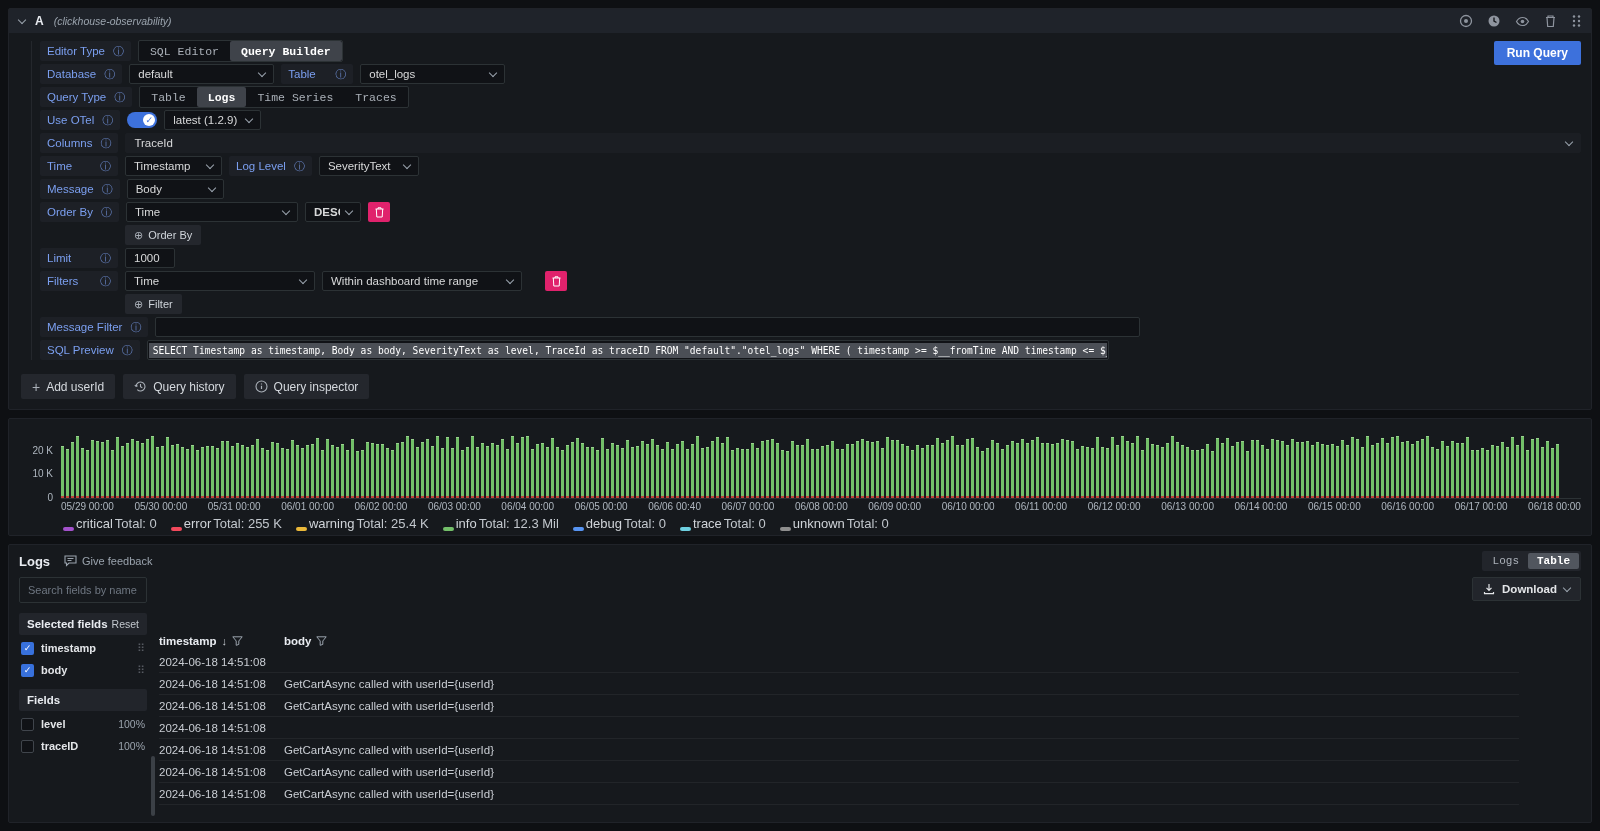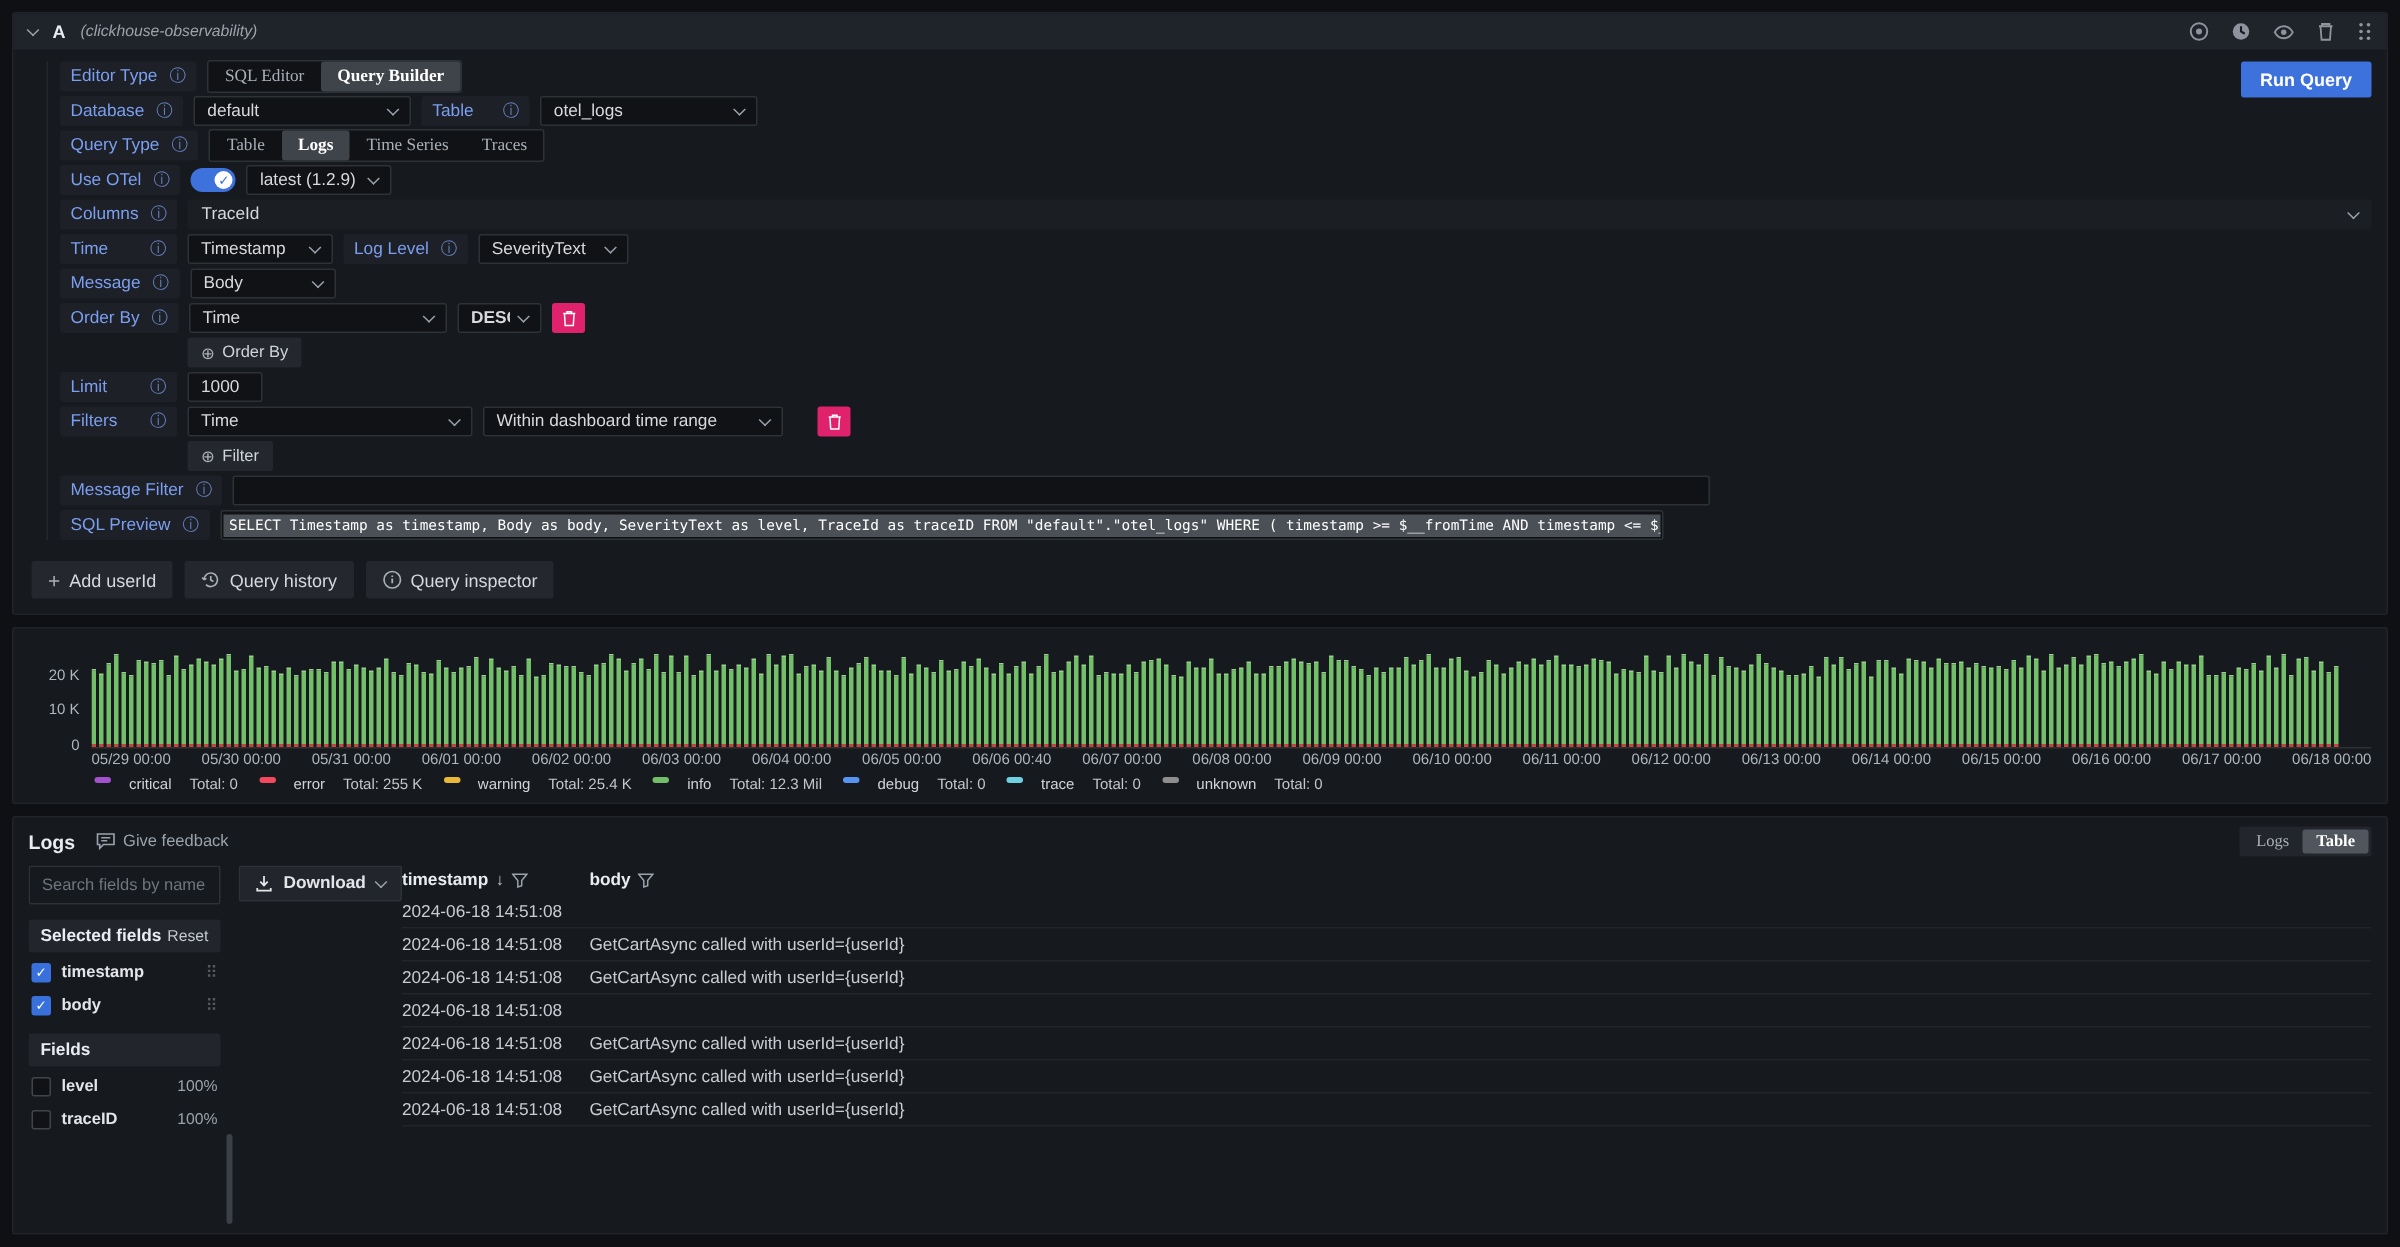--- a/index.html
+++ b/index.html
@@ -25,21 +25,21 @@
   .row { display:flex; align-items:center; gap:7px; margin-bottom:3px; height:20px; }
   .lbl { background:#1d2026; color:#7b9ff0; font-size:11.5px; font-weight:500; height:20px;
     display:flex; align-items:center; justify-content:space-between; gap:8px; padding:0 7px;
     min-width:78px; border-radius:2px; flex:none; }
   .lbl.sm { min-width:72px; }
   .ctl { background:#101216; border:1px solid #2c3235; border-radius:2px; height:20px;
     display:flex; align-items:center; justify-content:space-between; gap:6px; padding:0 8px;
     font-size:11.5px; color:#d8d9da; }
   .ctl .val { white-space:nowrap; overflow:hidden; }
   .seg-group { display:flex; border:1px solid #2c3235; border-radius:2px; background:#101216; height:22px; }
-  .seg { background:transparent; border:none; color:#aab0b8; font-family:Liberation Serif, serif; font-size:11.5px;
+  .seg { background:transparent; border:none; color:#aab0b8; font-family:Liberation Mono, monospace; font-size:11.5px;
     padding:0 11px; height:20px; margin:0; cursor:pointer; border-radius:2px; }
   .seg.active { background:#3f434a; color:#ffffff; font-weight:600; }
   .toggle { width:30px; height:16px; background:#3d71dc; border-radius:9px; position:relative; flex:none; }
   .toggle .knob { position:absolute; right:2px; top:2px; width:12px; height:12px; border-radius:50%;
     background:#fff; color:#3d71dc; font-size:9px; line-height:12px; text-align:center; }
   .trash-btn { width:22px; height:20px; background:#e0226c; border:none; border-radius:2px;
     display:flex; align-items:center; justify-content:center; cursor:pointer; flex:none; }
   .add-btn { height:20px; background:#24272d; border:none; border-radius:2px; color:#cfd4da;
     font-family:inherit; font-size:11px; font-weight:500; display:flex; align-items:center; gap:5px;
     padding:0 9px; cursor:pointer; }
@@ -62,21 +62,21 @@
   .chart { position:relative; margin-top:8px; padding-left:42px; }
   .yaxis { position:absolute; left:0; top:0; width:36px; height:66px; }
   .yaxis span { position:absolute; right:2px; font-size:10px; color:#aeb6bf; }
   .bars { display:flex; align-items:flex-end; height:66px; overflow:hidden; border-bottom:1px solid #2c3235; }
   .bars .bar { width:3px; margin-right:2px; flex:none;
     background:linear-gradient(to top, #c4463a 0, #c4463a 2px, #73bf69 2px);
     border-top:1px solid #98d18d; }
   .xticks { display:flex; justify-content:space-between; margin-top:2px; height:13px; }
   .xticks span { font-size:10px; color:#aeb6bf; white-space:nowrap; }
   .legend { display:flex; gap:14px; margin-top:2px; margin-left:2px; height:15px; align-items:center; }
-  .legend .item { display:flex; align-items:flex-start; gap:12px; font-size:10px; color:#d0d4d9; }
+  .legend .item { display:flex; align-items:flex-end; gap:2px; font-size:13px; color:#d0d4d9; }
   .legend .sw { width:11px; height:4px; border-radius:2px; flex:none; }
   .legend .tot { color:#c2c7cd; }
 
   
   .logs { flex:1; padding:6px 10px; display:flex; flex-direction:column; overflow:hidden; }
   .logs-head { display:flex; align-items:center; height:20px; }
   .logs-title { font-size:13px; font-weight:700; color:#e9ecf1; }
   .feedback { display:flex; align-items:center; gap:5px; margin-left:14px; color:#9aa3ad; font-size:11px; cursor:pointer; }
   .view-toggle { margin-left:auto; display:flex; background:#22252b; border-radius:2px; padding:2px; }
   .view-toggle .seg { height:16px; padding:0 9px; font-size:11px; line-height:16px; }
@@ -92,21 +92,21 @@
   .side-sec .reset { font-size:10.5px; color:#c2c7cd; cursor:pointer; }
   .side-item { display:flex; align-items:center; gap:7px; height:18px; margin-top:4px; padding:0 2px; font-size:11px; }
   .cbx { width:13px; height:13px; border-radius:2px; flex:none; display:flex; align-items:center; justify-content:center; }
   .cbx.on { background:#3871dc; color:#fff; font-size:9px; }
   .cbx.off { background:#101216; border:1px solid #40454c; }
   .side-item .nm { color:#e3e5e8; font-weight:600; }
   .side-item .grip { margin-left:auto; color:#565a61; font-size:11px; cursor:grab; }
   .side-item .pct { margin-left:auto; color:#9aa3ad; font-size:10.5px; }
   .side-scroll { position:absolute; right:-8px; bottom:0; width:4px; height:60px; background:#3b4046; border-radius:2px; }
 
-  .table-area { flex:1; display:flex; flex-direction:row; overflow:hidden; }
+  .table-area { flex:1; display:flex; flex-direction:column; overflow:hidden;gap:24px; }
   .dl-row { display:flex; justify-content:flex-end; margin-bottom:6px; }
   .dl-btn { height:24px; background:#22252b; border:1px solid #2c3235; border-radius:2px; color:#e3e5e8;
     font-family:inherit; font-size:11.5px; font-weight:600; display:flex; align-items:center; gap:7px;
     padding:0 10px; cursor:pointer; }
   .ltable { width:1360px; font-size:11.5px; }
   .thead { display:flex; height:20px; align-items:center; font-weight:700; color:#e9ecf1; }
   .th-ts { width:125px; flex:none; display:flex; align-items:center; gap:5px; }
   .th-body { display:flex; align-items:center; gap:5px; }
   .trow { display:flex; height:22px; align-items:center; border-bottom:1px solid #222529; color:#c9cdd3; }
   .td-ts { width:125px; flex:none; }

